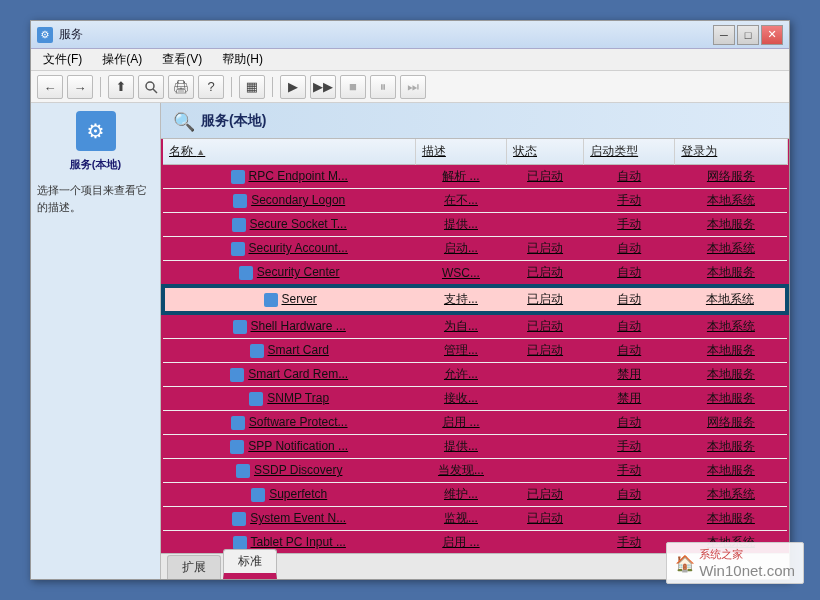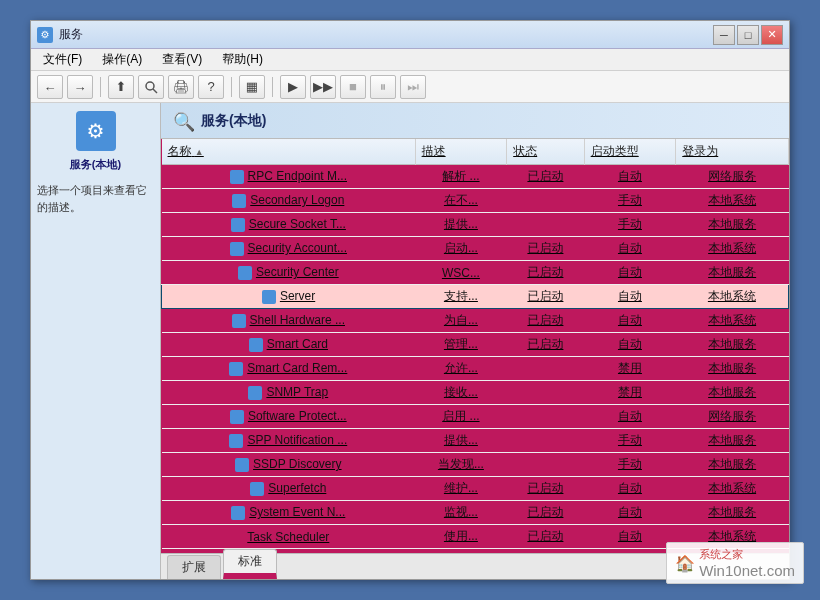--- a/index.html
+++ b/index.html
@@ -209,21 +209,21 @@
       cursor: pointer;
       white-space: nowrap;
     }
     .sort-arrow { font-size: 9px; color: #666; }
     tbody tr {
       border-bottom: 1px solid #eee;
       text-align: center;
     }
     tbody tr.highlighted {
       background: #ffd0d0;
-      border: 1px solid #0c4a6e;
+      border: 4px solid #0c4a6e;
       margin-left: 24px;
     }
     tbody td {
       padding: 3px 6px;
       white-space: nowrap;
       overflow: hidden;
       text-overflow: ellipsis;
       max-width: 120px;
       color: #111;
     }
@@ -496,20 +496,29 @@
       <td>
         <span class="service-icon"></span>System Event N...
       </td>
       <td>监视...</td>
       <td>已启动</td>
       <td>自动</td>
       <td>本地服务</td>
     </tr>
               <tr>
       <td>
+        <span class="service-icon"></span>Tablet PC Input ...
+      </td>
+      <td>启用 ...</td>
+      <td></td>
+      <td>手动</td>
+      <td>本地系统</td>
+    </tr>
+              <tr>
+      <td>
         Task Scheduler
       </td>
       <td>使用...</td>
       <td>已启动</td>
       <td>自动</td>
       <td>本地系统</td>
     </tr>
             </tbody>
         </table>
       </div>

